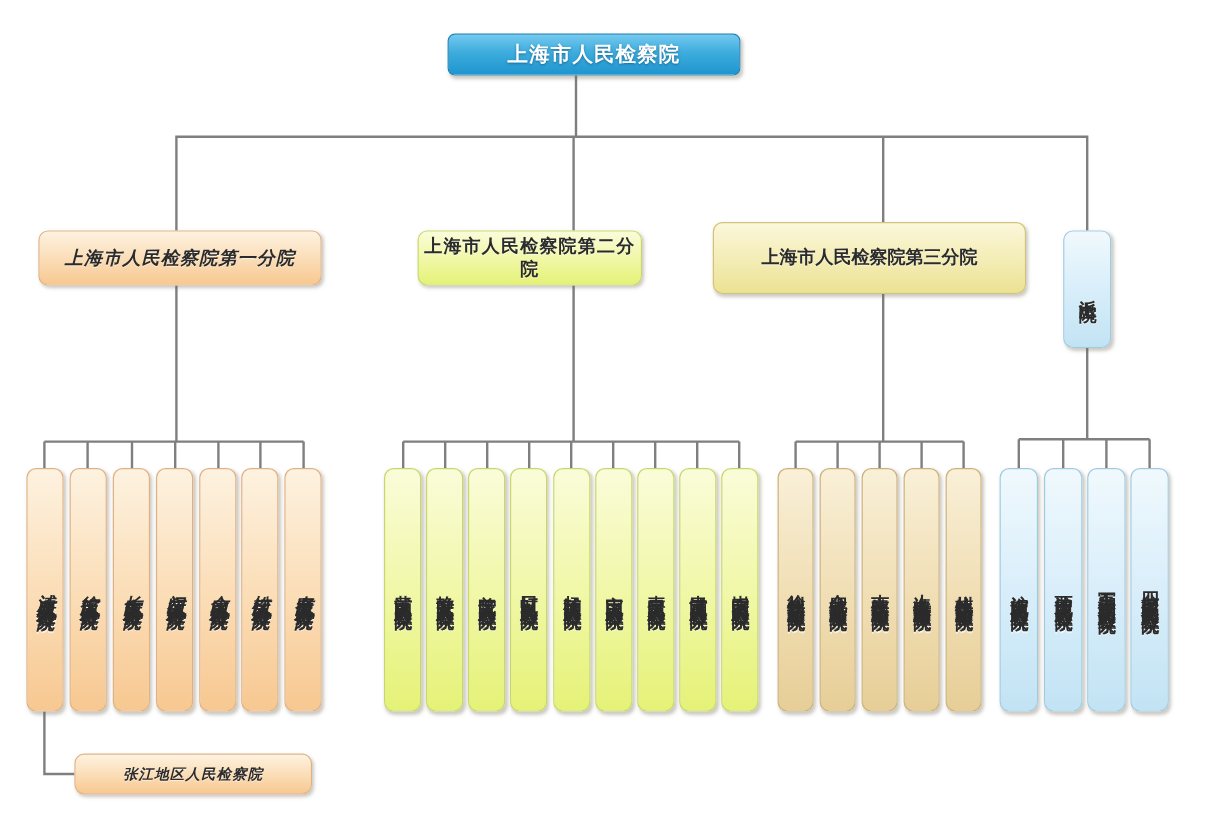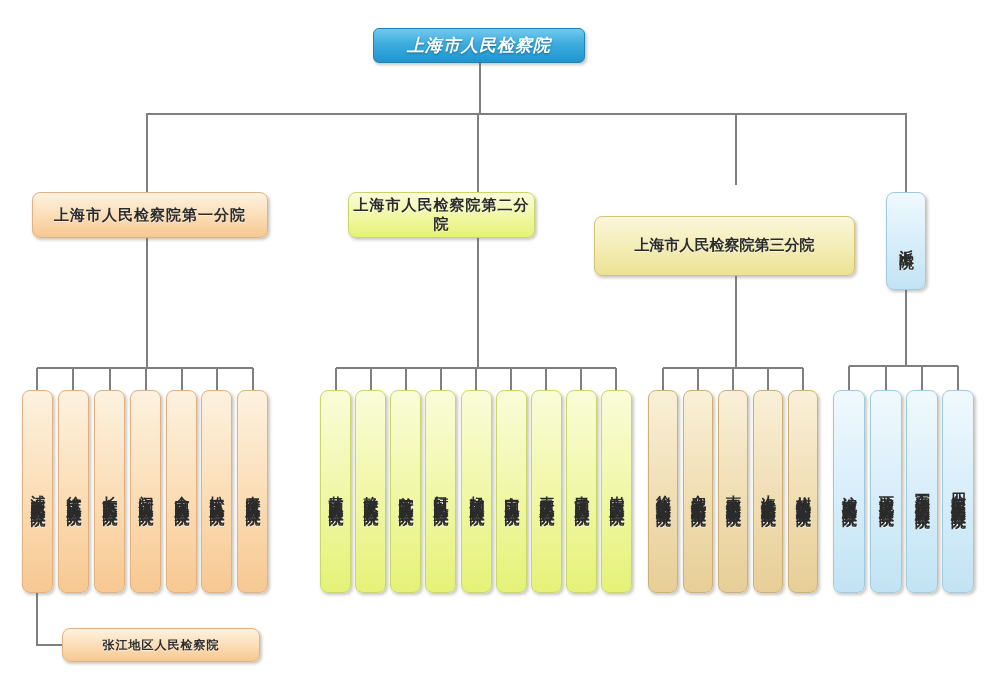--- a/index.html
+++ b/index.html
@@ -23,42 +23,42 @@
     color:#ffffff;font-size:17px;letter-spacing:1px;
     text-shadow:0 1px 2px rgba(0,60,90,.55);
   }
   .hdr{font-size:15px;letter-spacing:1px;}
   .hdr3{flex-direction:column;line-height:1.55;font-size:15px;}
   .vbox{
     writing-mode:vertical-rl;text-orientation:upright;
     font-size:15px;letter-spacing:2px;line-height:1;
     border-radius:8px;
   }
-  .peach{background:linear-gradient(to bottom,#fdf2e0 0%,#fbdcb4 55%,#f7c891 100%);border:1px solid #dfb183;}
+  .peach{background:linear-gradient(to bottom,#fdf2e0 0%,#fbdcb4 55%,#f7c891 100%);border:1px solid #dfb183;font-style:italic;}
   .green{background:linear-gradient(to bottom,#fafcd9 0%,#f0f7a3 55%,#e5f277 100%);border:1px solid #c8d868;}
-  .yellow{background:linear-gradient(to bottom,#fbf7da 0%,#f3ecb4 55%,#ece293 100%);border:1px solid #d2c378;margin-top:31px;}
+  .yellow{background:linear-gradient(to bottom,#fbf7da 0%,#f3ecb4 55%,#ece293 100%);border:1px solid #d2c378;}
   .tan{background:linear-gradient(to bottom,#f9f0d8 0%,#f0ddb2 55%,#e7ce97 100%);border:1px solid #ccb077;}
   .blue{background:linear-gradient(to bottom,#f0f9fd 0%,#d9eefa 50%,#c2e3f4 100%);border:1px solid #9fcbe1;}
   .sub{font-size:12px;letter-spacing:1px;}
 </style>
 </head>
 <body>
 
 <div class="canvas">
 
   <svg class="lines" width="1005" height="700" viewBox="0 0 1005 700">
     <path d="M480 63 V114 M147 114 H906 M147 113 V192 M478 113 V192 M736 113 V185 M906 113 V192"></path>
     <path d="M147 238 V368 M37 368 H253 M37 368 V390 M73 368 V390 M110 368 V390 M146 368 V390 M182 368 V390 M217 368 V390 M253 368 V390"></path>
     <path d="M478 238 V368 M336 368 H616 M336 368 V390 M371 368 V390 M406 368 V390 M441 368 V390 M476 368 V390 M511 368 V390 M546 368 V390 M581 368 V390 M616 368 V390"></path>
     <path d="M736 245 V368 M663 368 H803 M663 368 V390 M698 368 V390 M733 368 V390 M768 368 V390 M803 368 V390"></path>
     <path d="M906 290 V366 M849 366 H958 M849 366 V390 M886 366 V390 M922 366 V390 M958 366 V390"></path>
     <path d="M37 593 V645 H62"></path>
   </svg>
 
-  <div class="box root" style="left:373px;top:28px;width:212px;height:35px;font-style:italic;">上海市人民检察院</div>
+  <div class="box root" style="left:373px;top:28px;width:244px;height:35px;">上海市人民检察院</div>
 
   <div class="box peach hdr" style="left:32px;top:192px;width:236px;height:46px;">上海市人民检察院第一分院</div>
 
   <div class="box green hdr" style="left:348px;top:192px;width:187px;height:46px;">上海市人民检察院第二分院</div>
 
   <div class="box yellow hdr3" style="left:594px;top:185px;width:261px;height:60px;">
     <span>上海市人民检察院第三分院</span>
   </div>
 
   <div class="box blue vbox" style="left:886px;top:192px;width:40px;height:98px;">派出院</div>

